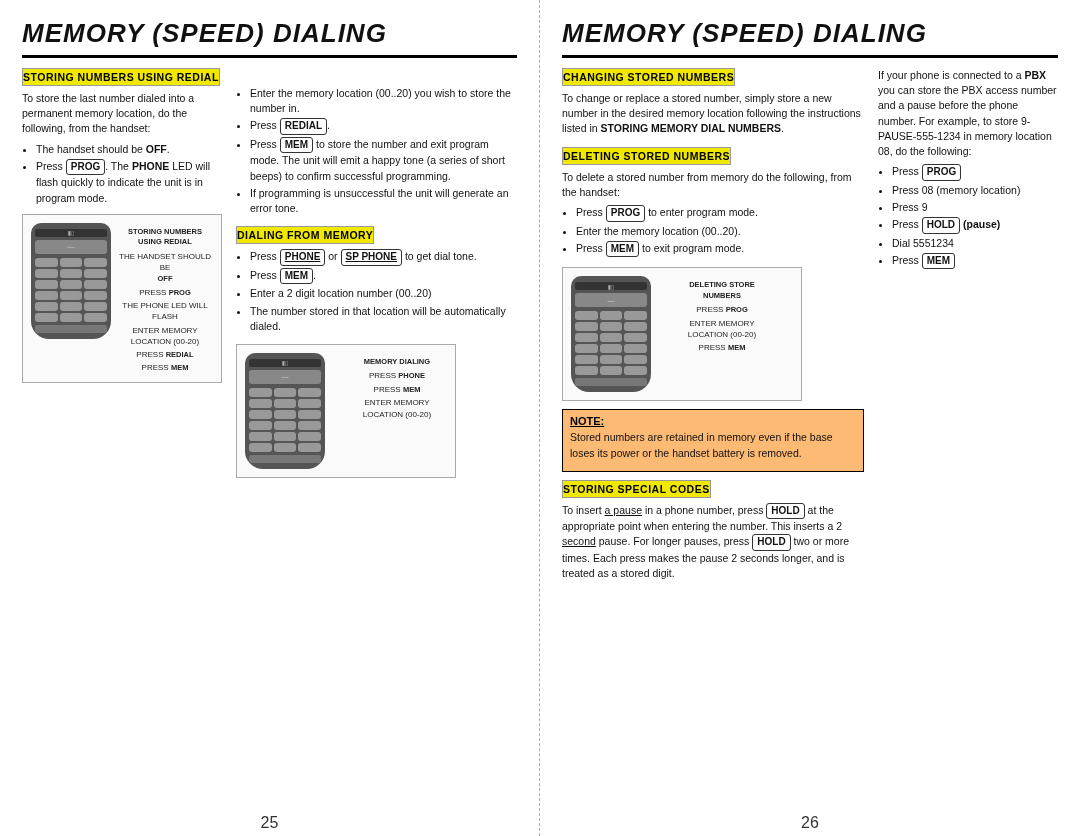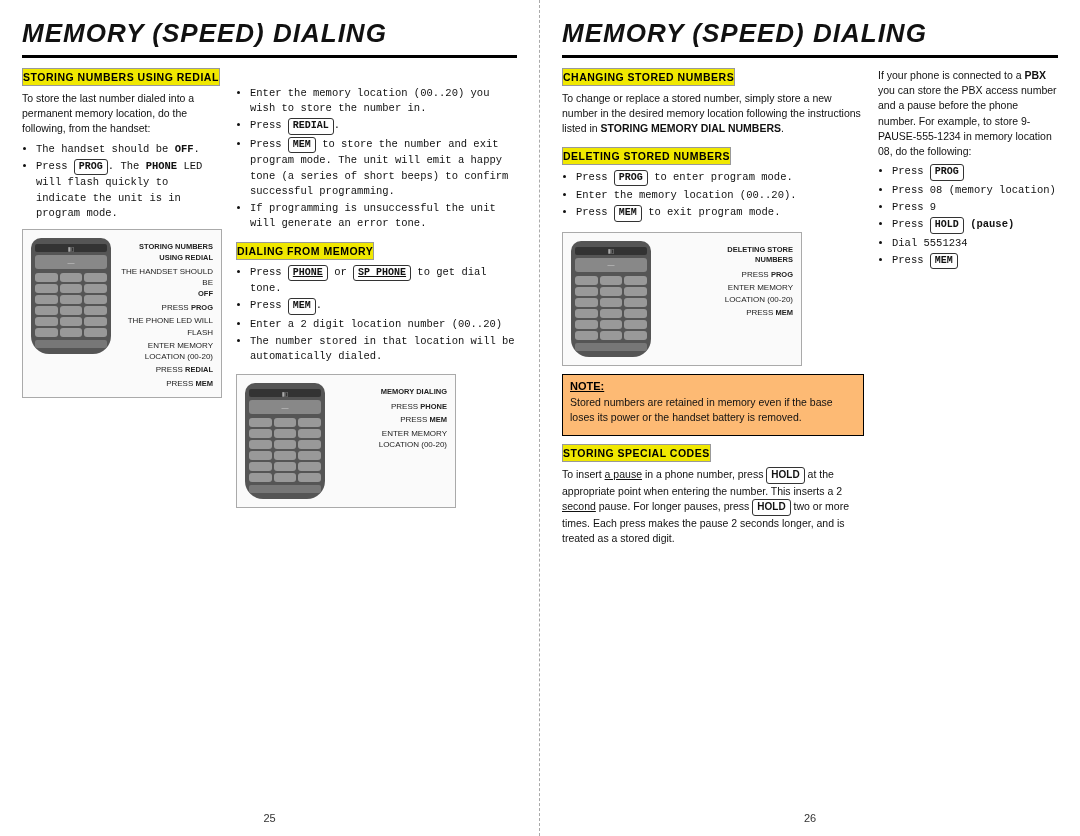--- a/index.html
+++ b/index.html
@@ -66,21 +66,20 @@
     }
     p {
       font-size: 10.5px;
       line-height: 1.45;
       margin-bottom: 5px;
       color: #111;
     }
     ul {
       margin-left: 14px;
       margin-bottom: 5px;
-      font-family: Liberation Mono, monospace;
     }
     ul li {
       font-size: 10.5px;
       line-height: 1.45;
       margin-bottom: 2px;
       color: #111;
       list-style-type: disc;
     }
     .bold { font-weight: bold; }
     .underline { text-decoration: underline; }
@@ -131,38 +130,38 @@
       margin-bottom: 3px;
     }
     .phone-btn {
       background: #999;
       border-radius: 3px;
       height: 9px;
       width: 100%;
     }
     .diagram-label {
       font-size: 8px;
-      text-align: right;
+      text-align: center;
       width: 100%;
       line-height: 1.4;
       color: #222;
       margin-top: 4px;
     }
     .diagram-label .lbl-bold {
       font-weight: bold;
       font-size: 7.5px;
       text-transform: uppercase;
     }
     .section-block {
       margin-bottom: 10px;
     }
     .page-number {
       position: absolute;
-      bottom: 12px;
-      font-size: 11px;
+      bottom: 4px;
+      font-size: 16px;
       color: #333;
     }
     .page-num-left { left: 50%; transform: translateX(-50%); }
     .page-num-right { left: 50%; transform: translateX(-50%); }
     .note-box {
       border: 1.5px solid #000;
       padding: 5px 7px;
       margin: 8px 0;
       background: #fdba74;
     }
@@ -325,20 +324,21 @@
 
       <div class="right-col-left">
 
         <div class="section-block">
           <span class="section-header">CHANGING STORED NUMBERS</span>
           <p>To change or replace a stored number, simply store a new number in the desired memory location following the instructions listed in <span class="bold">STORING MEMORY DIAL NUMBERS</span>.</p>
         </div>
 
         <div class="section-block">
           <span class="section-header">DELETING STORED NUMBERS</span>
+          <p>To delete a stored number from memory do the following, from the handset:</p>
           <ul>
             <li>Press <span class="btn-key">PROG</span> to enter program mode.</li>
             <li>Enter the memory location (00..20).</li>
             <li>Press <span class="btn-key">MEM</span> to exit program mode.</li>
           </ul>
         </div>
 
         <div class="phone-diagram" style="max-width:240px;">
           <div style="display:flex; width:100%; ">
             <div style="flex-shrink:0;">

